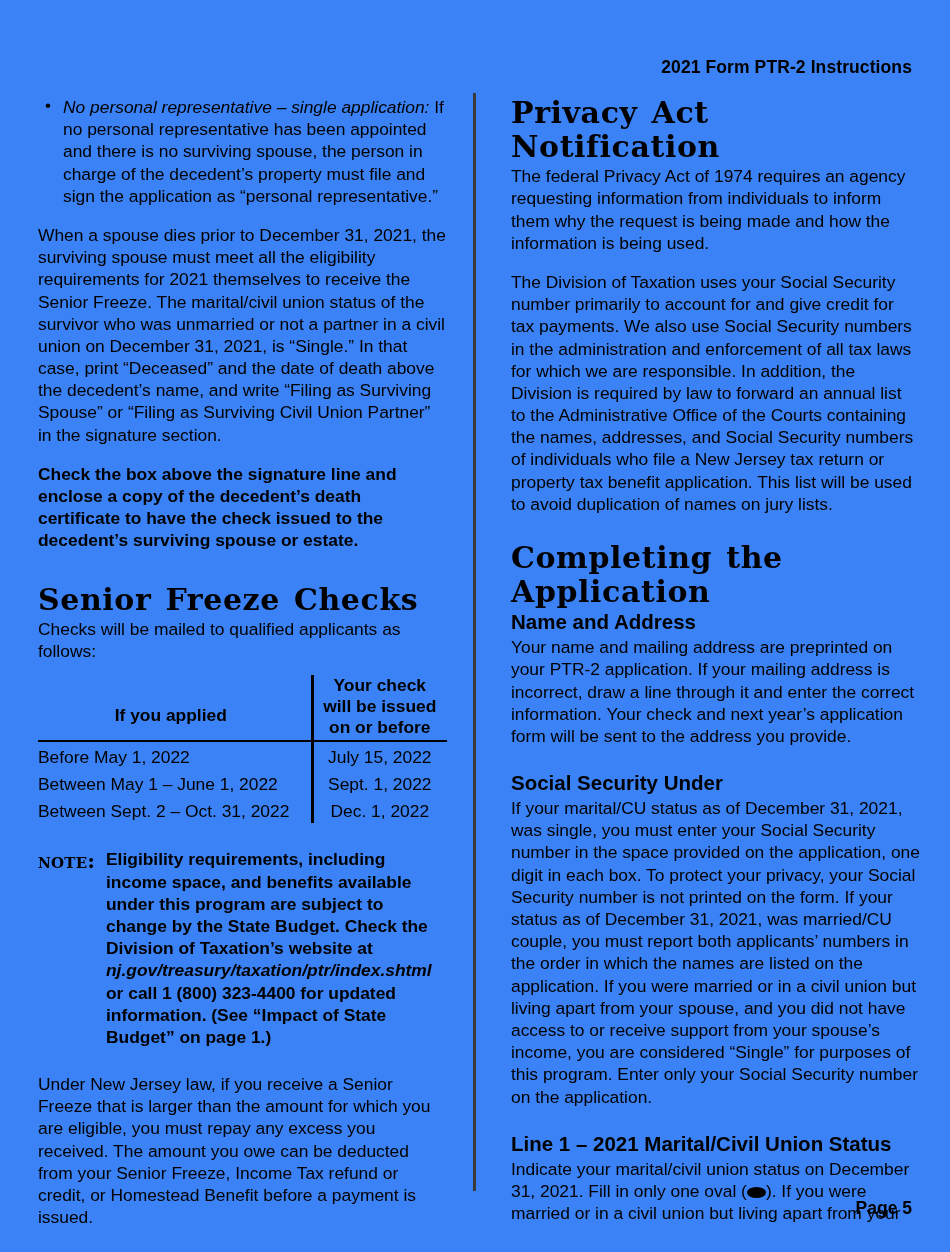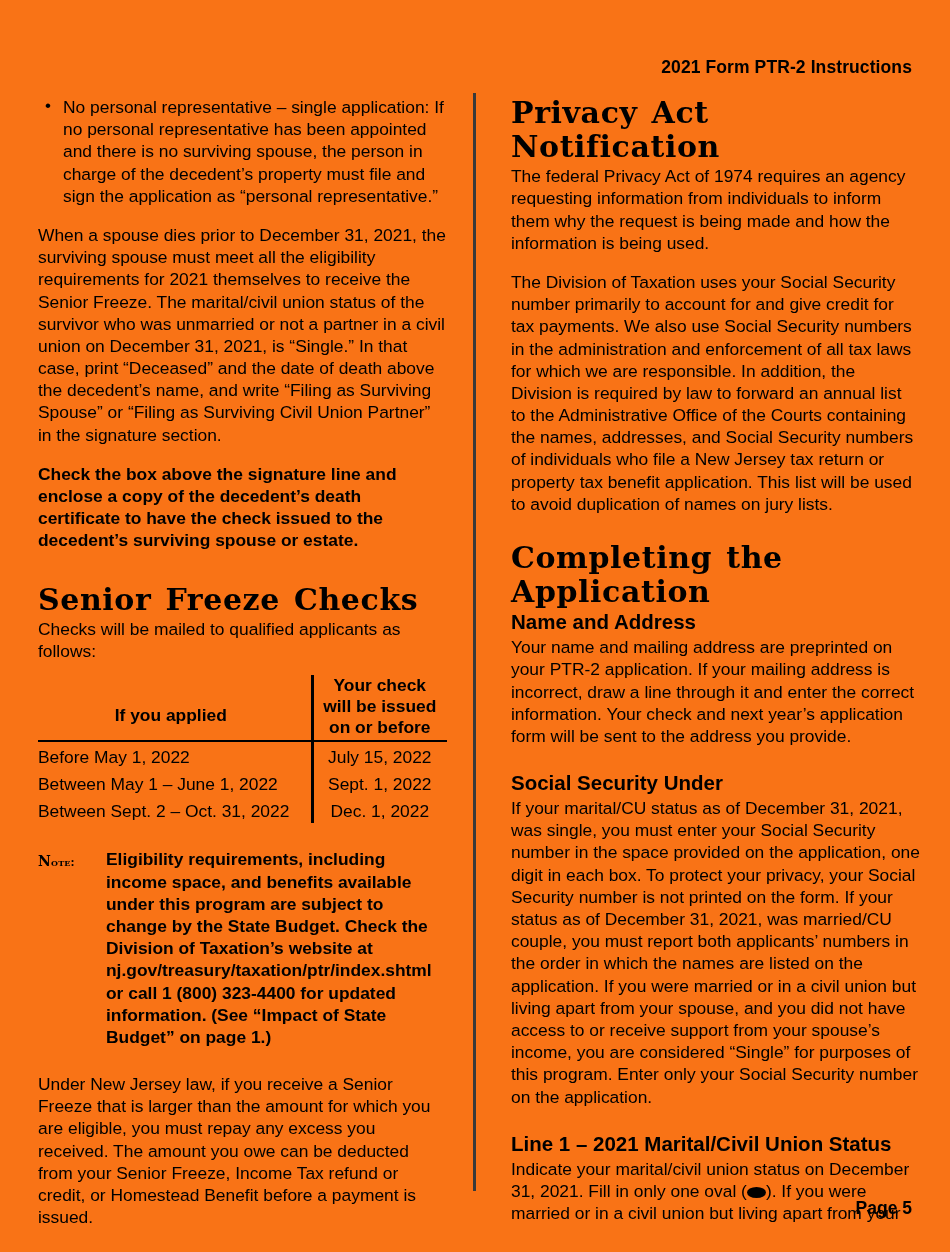--- a/index.html
+++ b/index.html
@@ -4,21 +4,21 @@
 <style>
   html, body {
     margin: 0;
     padding: 0;
     background: #ffffff;
   }
   .page {
     position: relative;
     width: 950px;
     height: 1252px;
-    background: #f97316;
+    background: #3b82f6;
     color: #000000;
     font-family: "Liberation Sans", sans-serif;
     box-sizing: border-box;
     overflow: hidden;
   }
 
   
   .running-head {
     position: absolute;
     top: 57px;
@@ -75,21 +75,21 @@
     padding-left: 25px;
     margin-bottom: 0;
   }
   .bullet-list li::before {
     content: "\2022";
     position: absolute;
     left: 7px;
     top: -1px;
     font-size: 17px;
   }
-  .it { }
+  .it { font-style: italic; }
 
   
   .h-slab {
     font-family: "DejaVu Serif", "Liberation Serif", serif;
     font-weight: bold;
     font-size: 30px;
     line-height: 1.12;
     letter-spacing: 0.6px;
     margin: 0 0 2px 0;
     word-spacing: 3px;
@@ -167,21 +167,21 @@
 
   
   .note-block {
     display: flex;
     margin-top: 25px;
     font-weight: bold;
   }
   .note-label {
     font-family: "DejaVu Serif", "Liberation Serif", serif;
     font-weight: bold;
-    font-size: 11px;
+    font-size: 21px;
     font-variant: small-caps;
     text-transform: lowercase;
     flex: 0 0 auto;
     width: 68px;
     letter-spacing: 0.2px;
   }
   .note-label::first-letter { font-size: 19.5px; }
   .note-body {
     flex: 1 1 auto;
     font-weight: bold;

